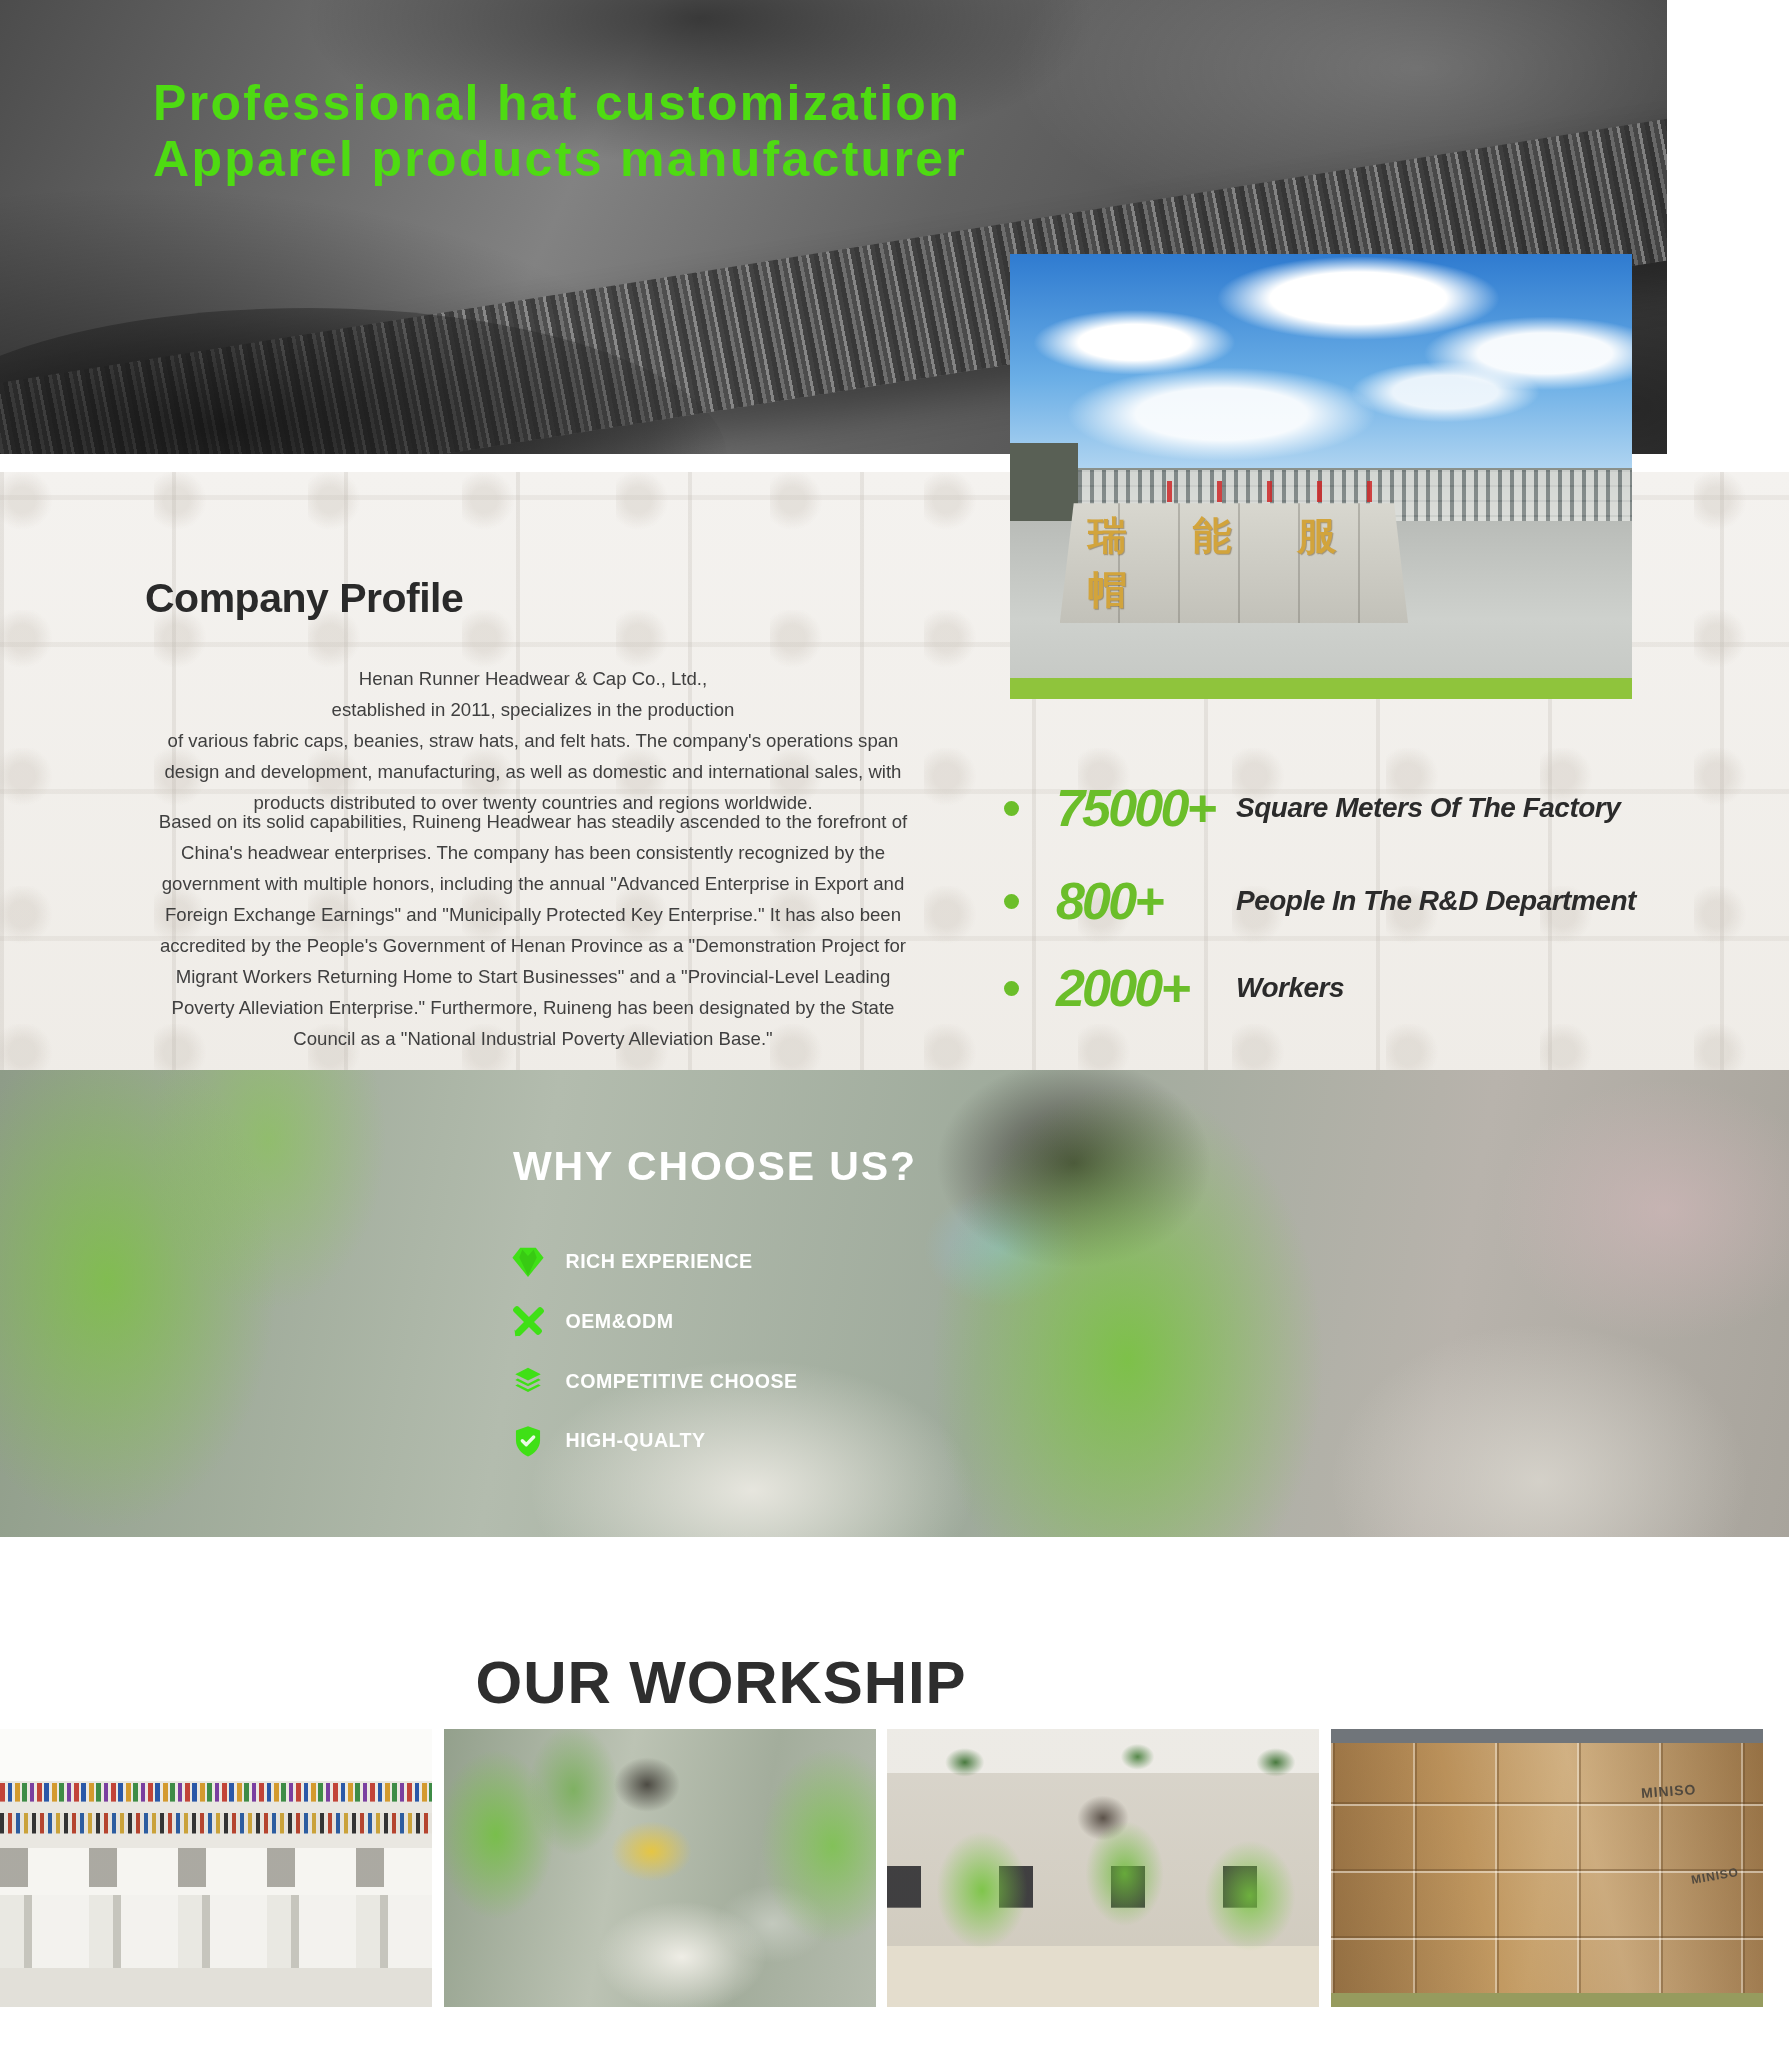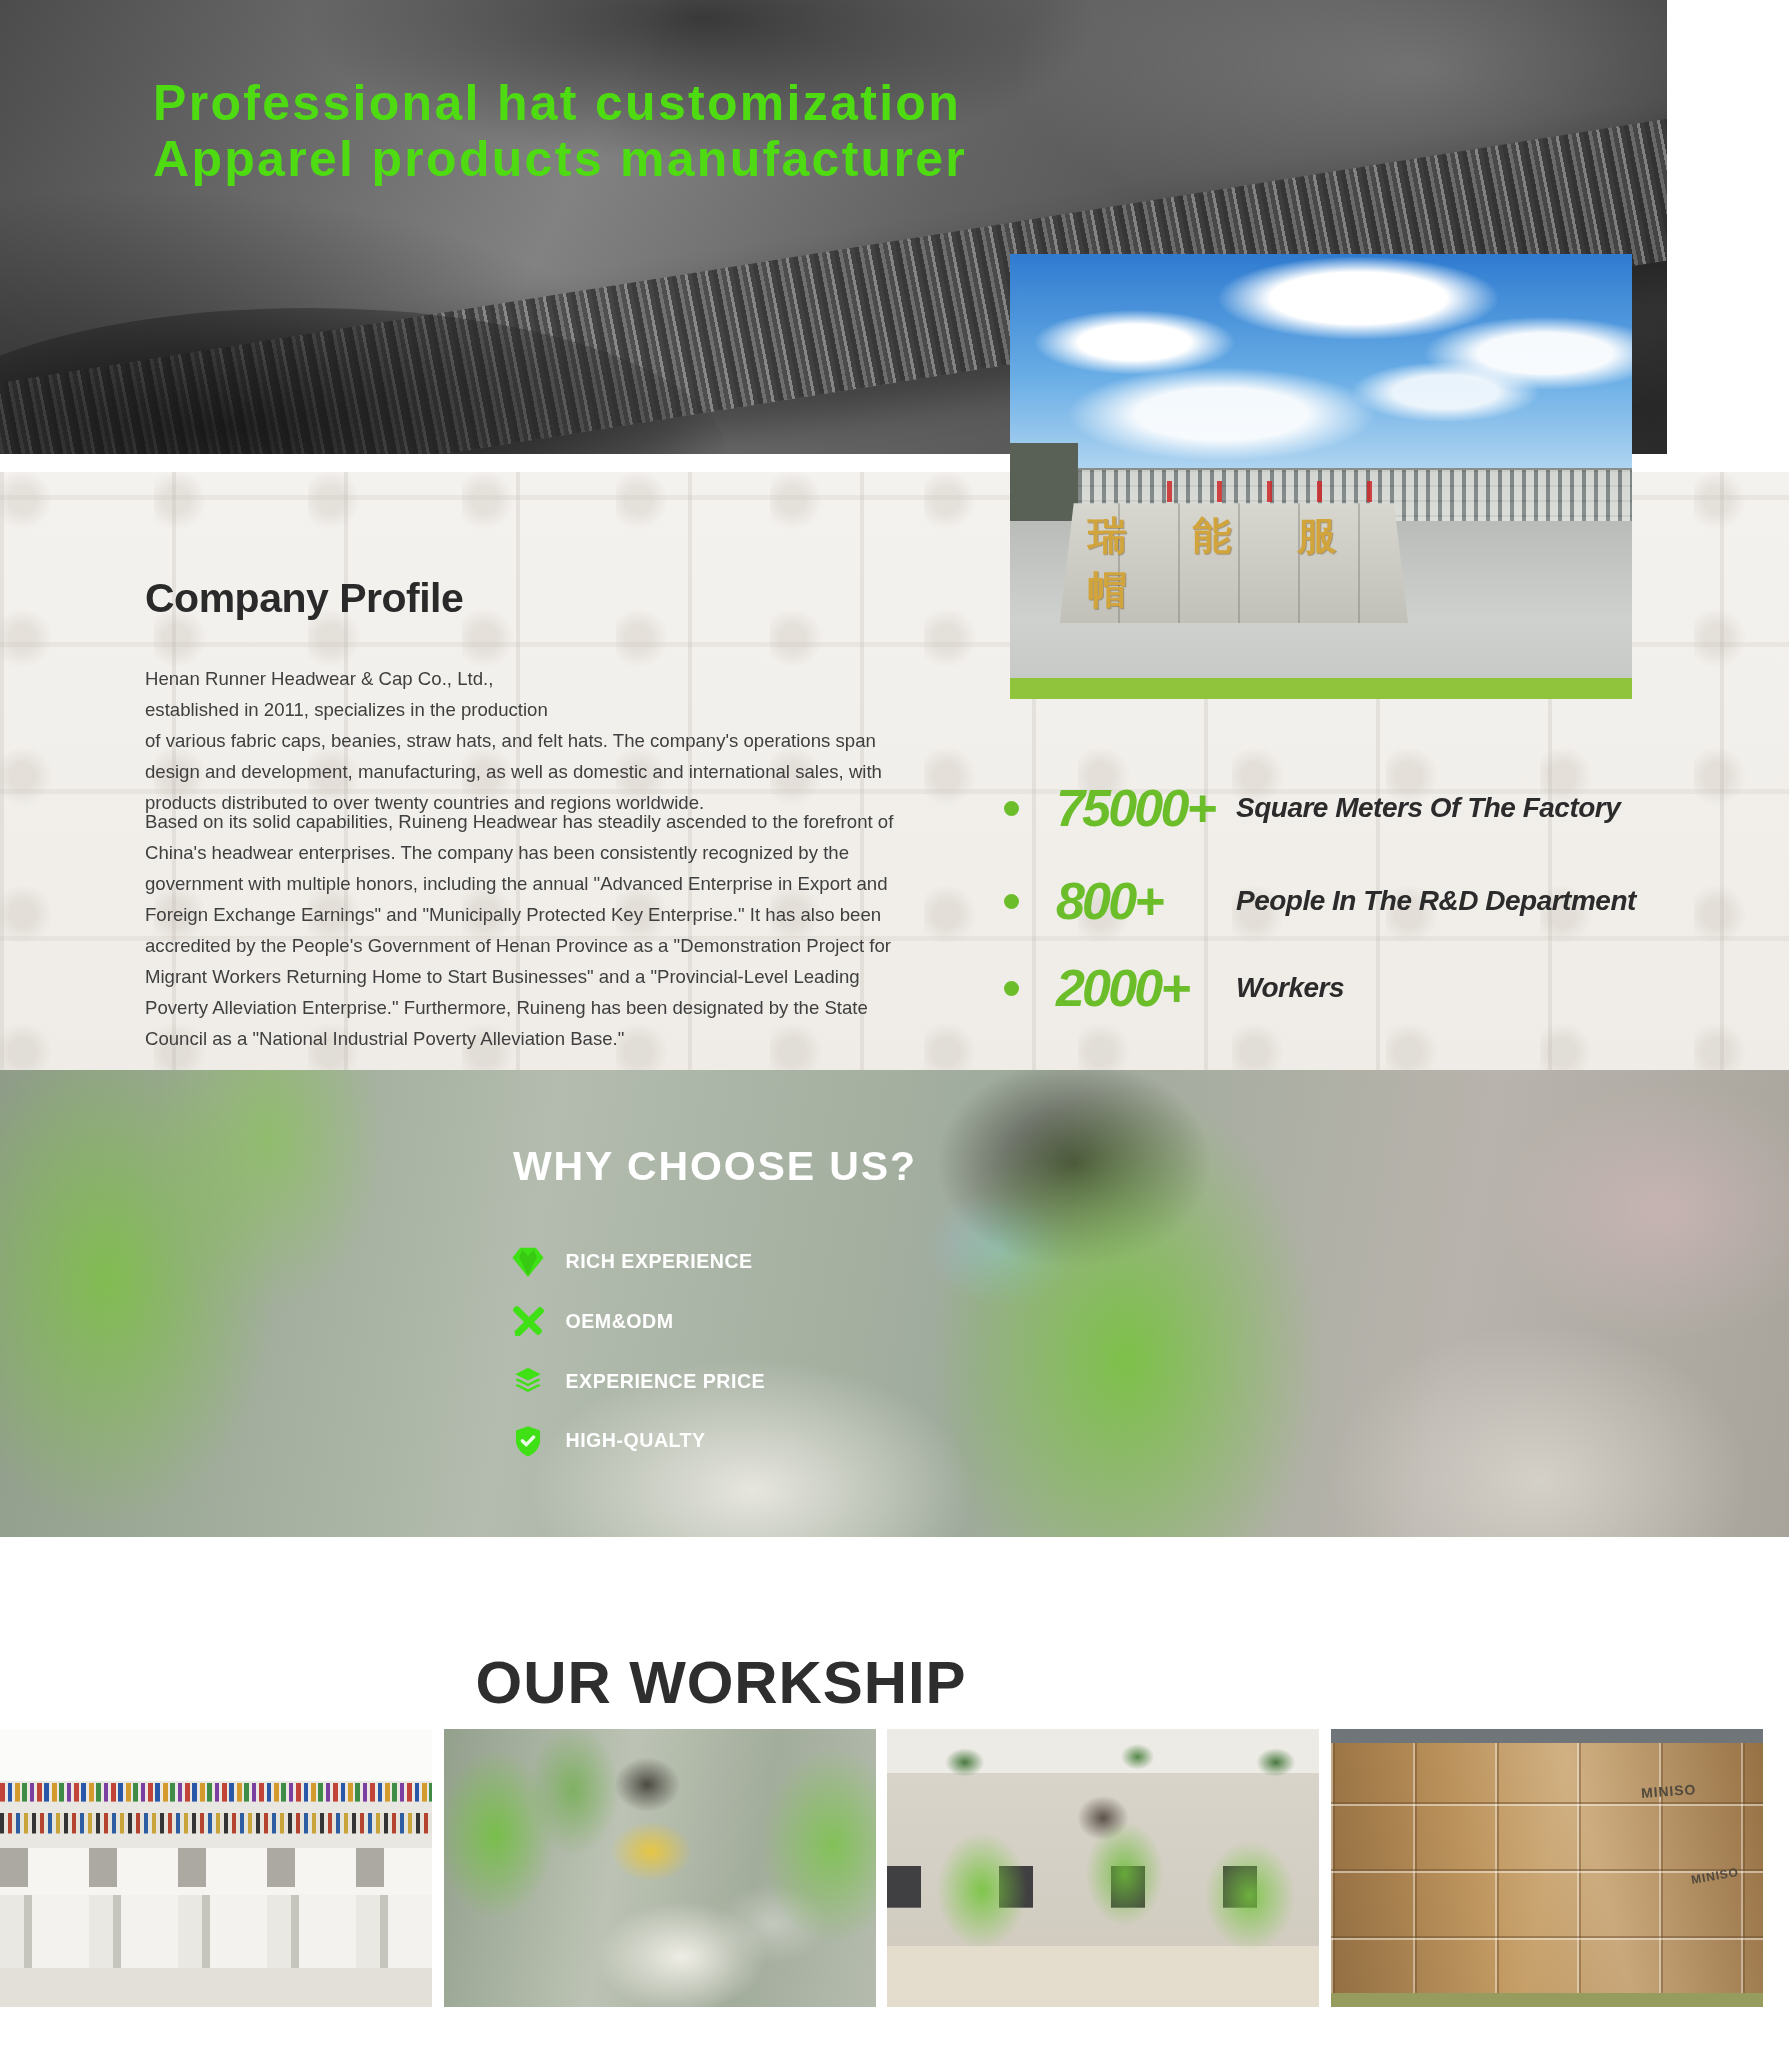--- a/index.html
+++ b/index.html
@@ -27,21 +27,21 @@
   .profile-section{position:absolute;left:0;top:472px;width:1790px;height:616px;
     background:
       repeating-linear-gradient(90deg, rgba(186,180,172,.25) 0 3.7px, transparent 3.7px 172px),
       repeating-linear-gradient(0deg, rgba(198,192,184,.22) 0 4.7px, transparent 4.7px 147px),
       radial-gradient(circle 43px at 22.4px 28px, rgba(206,199,190,.40) 30%, transparent 70%),
       linear-gradient(#f4f2ef,#efece7);
     background-size:auto,auto,154px 138px,auto;}
   .company-heading{position:absolute;left:145px;top:103px;margin:0;
     font-size:41px;font-weight:900;letter-spacing:-0.5px;color:#2a2a2a;}
   .company-para{position:absolute;left:145px;width:776px;margin:0;
-    font-size:18.6px;line-height:31px;color:#3f3f3f;white-space:pre-line;}
+    font-size:18.6px;line-height:31px;color:#3f3f3f;white-space:pre-line;text-align:center;}
   .para1{top:191px;}
   .para2{top:334px;}
 
   
   .stat{position:absolute;display:flex;align-items:center;height:56px;left:1004px;width:755px;font-style:italic;}
   .stat-1{top:308px;} .stat-2{top:401px;} .stat-3{top:488px;}
   .stat-bullet{width:15px;height:15px;border-radius:50%;background:#6bbe2a;margin-right:37px;flex:0 0 auto;}
   .stat-value{width:180px;font-size:52px;font-weight:900;letter-spacing:-2.8px;color:#6bbe2a;flex:0 0 auto;}
   .stat-label{font-size:28px;font-weight:bold;letter-spacing:-0.5px;color:#2b2b2b;white-space:nowrap;}
 
@@ -216,21 +216,21 @@
     </div>
 
     <div class="why-item why-item-3">
       <span class="why-icon">
         <svg viewBox="0 0 24 24" fill="currentColor">
             <path d="M12 2l9 4.5L12 11 3 6.5 12 2z"></path>
             <path d="M12 13.2l7.2-3.6L21 10.5 12 15l-9-4.5 1.8-.9 7.2 3.6z"></path>
             <path d="M12 17.2l7.2-3.6 1.8.9L12 19l-9-4.5 1.8-.9 7.2 3.6z"></path>
           </svg>
       </span>
-      <span class="why-label">EXPERIENCE PRICE</span>
+      <span class="why-label">COMPETITIVE CHOOSE</span>
     </div>
 
     <div class="why-item why-item-4">
       <span class="why-icon">
         <svg viewBox="0 0 24 24">
             <path fill="currentColor" d="M12 1.5l8.5 3v7c0 5.2-3.6 9.4-8.5 11.5C7.1 20.9 3.5 16.7 3.5 11.5v-7l8.5-3z"></path>
             <path fill="none" stroke="#eafbe4" stroke-width="2.4" stroke-linecap="round" stroke-linejoin="round" d="M8 11.8l2.8 2.8 5.2-5.4"></path>
           </svg>
       </span>
       <span class="why-label">HIGH-QUALTY</span>

